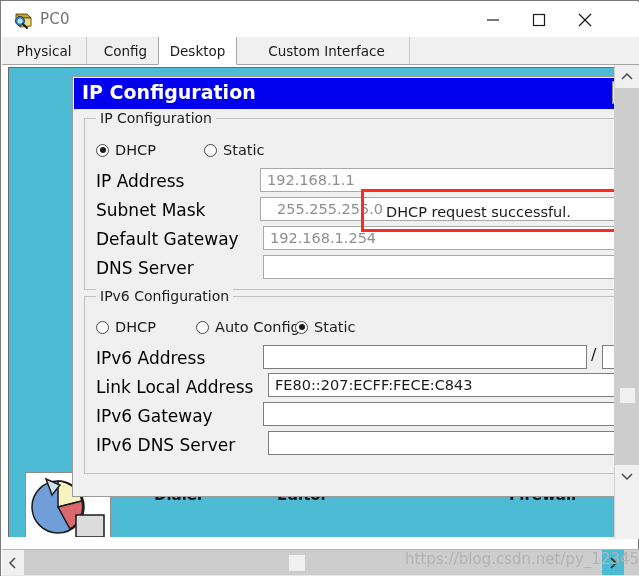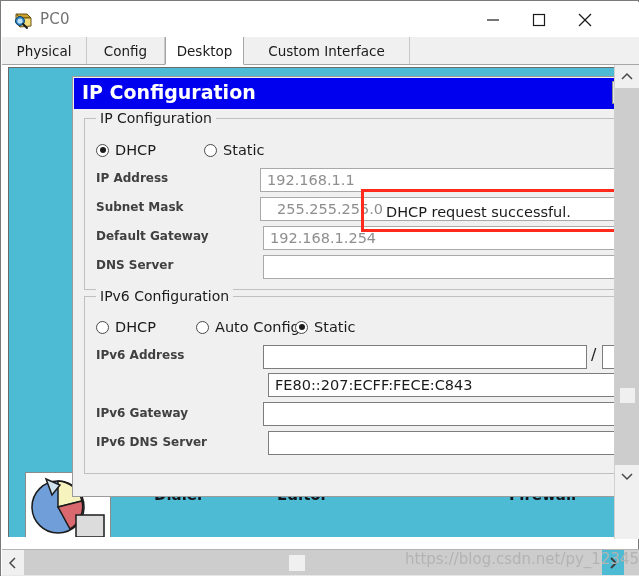--- a/index.html
+++ b/index.html
@@ -139,21 +139,21 @@
     box-sizing:border-box;margin-right:6px;
     position:relative;flex:none;
     box-shadow:inset 0 0 0 1px #ffffff;
   }
   .radio.checked .dot::after{
     content:"";position:absolute;left:2.5px;top:2.5px;
     width:6px;height:6px;border-radius:50%;background:#1b1b1b;
   }
 
   .field-label{
-    position:absolute;font-size:12px;color:#404040;white-space:nowrap;font-weight:bold;
+    position:absolute;font-size:17px;color:#000000;white-space:nowrap;
   }
   .field-box{
     position:absolute;height:24px;box-sizing:border-box;
     background:#ffffff;border:1px solid #a9a9a9;
     display:flex;align-items:center;
     padding-left:6px;
     font-size:14.5px;
     overflow:hidden;white-space:nowrap;
   }
   .field-box.readonly{color:#8e8e8e;}
@@ -253,21 +253,21 @@
     </div>
   </div>
 
   <div class="tabstrip">
     <div class="tab" style="left:0px;width:85px;">
       <span>Physical</span>
     </div>
     <div class="tab" style="left:85px;width:78px;">
       <span>Config</span>
     </div>
-    <div class="tab active" style="left:163px;width:79px;">
+    <div class="tab active" style="left:156px;width:79px;">
       <span>Desktop</span>
     </div>
     <div class="tab" style="left:242px;width:166px;">
       <span>Custom Interface</span>
     </div>
   </div>
 
   <div class="canvas">
     <div class="canvas-inner">
 
@@ -334,20 +334,21 @@
         <div class="radio checked" style="left:222px;top:242px;">
           <span class="dot"></span>
           <span>Static</span>
         </div>
 
         <div class="field-label" style="left:23px;top:271px;">IPv6 Address</div>
         <div class="field-box editable" style="left:190px;top:268px;width:324px;"></div>
         <div class="slash" style="left:518px;top:268px;">/</div>
         <div class="field-box editable" style="left:529px;top:268px;width:34px;"></div>
 
+        <div class="field-label" style="left:23px;top:300px;">Link Local Address</div>
         <div class="field-box editable" style="left:195px;top:296px;width:354px;">FE80::207:ECFF:FECE:C843</div>
 
         <div class="field-label" style="left:23px;top:329px;">IPv6 Gateway</div>
         <div class="field-box editable" style="left:190px;top:325px;width:359px;"></div>
 
         <div class="field-label" style="left:23px;top:358px;">IPv6 DNS Server</div>
         <div class="field-box editable" style="left:195px;top:354px;width:354px;"></div>
 
       </div>
     </div>

